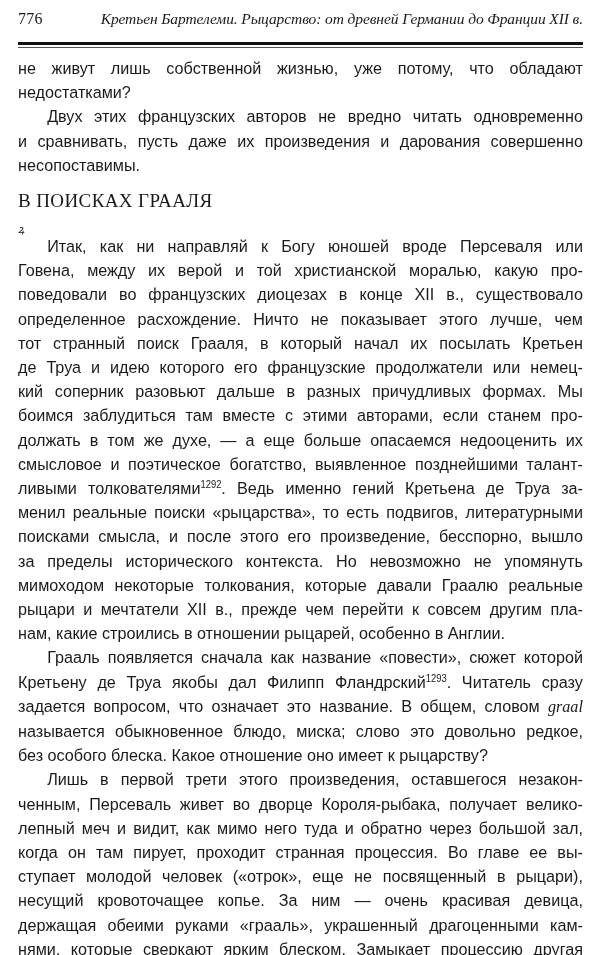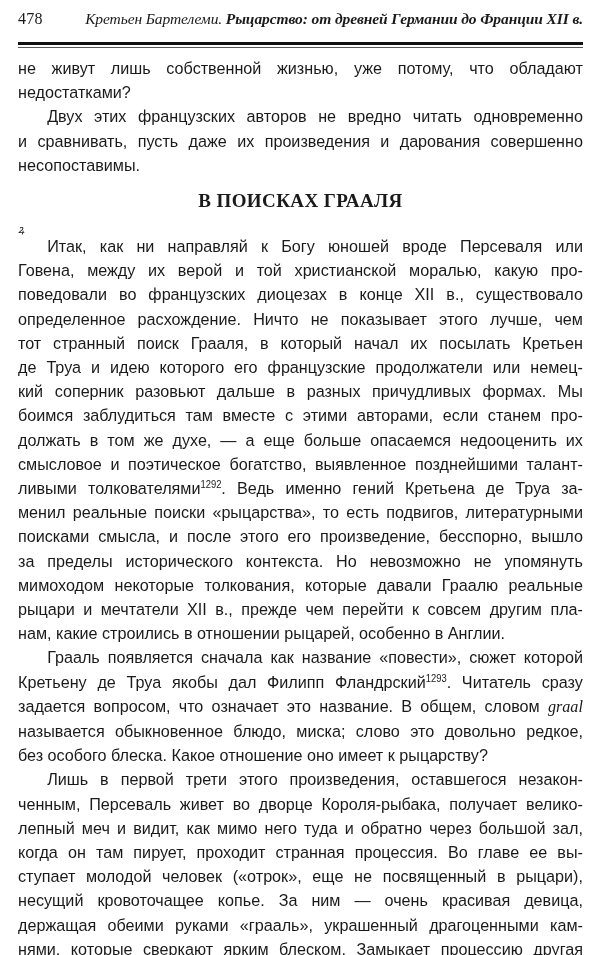--- a/index.html
+++ b/index.html
@@ -35,21 +35,21 @@
     .running-title {
       position: absolute;
       right: 0;
       top: 10px;
       font-size: 15.5px;
       font-style: italic;
       white-space: nowrap;
       letter-spacing: -0.1px;
     }
     .running-title .bold {
-      font-weight: bold;
+      font-weight: normal;
       margin-top: 29px;
     }
     .head-rule {
       position: absolute;
       left: 0;
       top: 42px;
       width: 565px;
       height: 3px;
       background: #111;
     }
@@ -84,25 +84,23 @@
       text-align-last: left;
     }
     .indent {
       padding-left: 31px;
     }
     .heading {
       position: absolute;
       left: 0;
       top: 190px;
       width: 565px;
-      text-align: center;
       font-family: "Liberation Serif", serif;
       font-size: 19px;
       letter-spacing: 0.4px;
-      font-weight: bold;
     }
     .ornament {
       position: absolute;
       left: 0;
       top: 221px;
       font-family: "DejaVu Serif", serif;
       font-size: 11px;
       font-style: italic;
       color: #222;
     }
@@ -114,21 +112,21 @@
       vertical-align: 6px;
     }
     em { font-family: "Liberation Serif", serif; font-style: italic; }
   </style>
 </head>
 <body>
 
 <div class="page">
 
   <div class="running-head">
-    <span class="page-number">478</span>
+    <span class="page-number">776</span>
     <span class="running-title">
       <span>Кретьен Бартелеми.</span>
       <span class="bold">Рыцарство: от древней Германии до Франции XII в.</span>
     </span>
   </div>
   <div class="head-rule"></div>
   <div class="head-rule-thin"></div>
 
   <div class="body-text block1">
     <span class="line">не живут лишь собственной жизнью, уже потому, что обладают</span>

